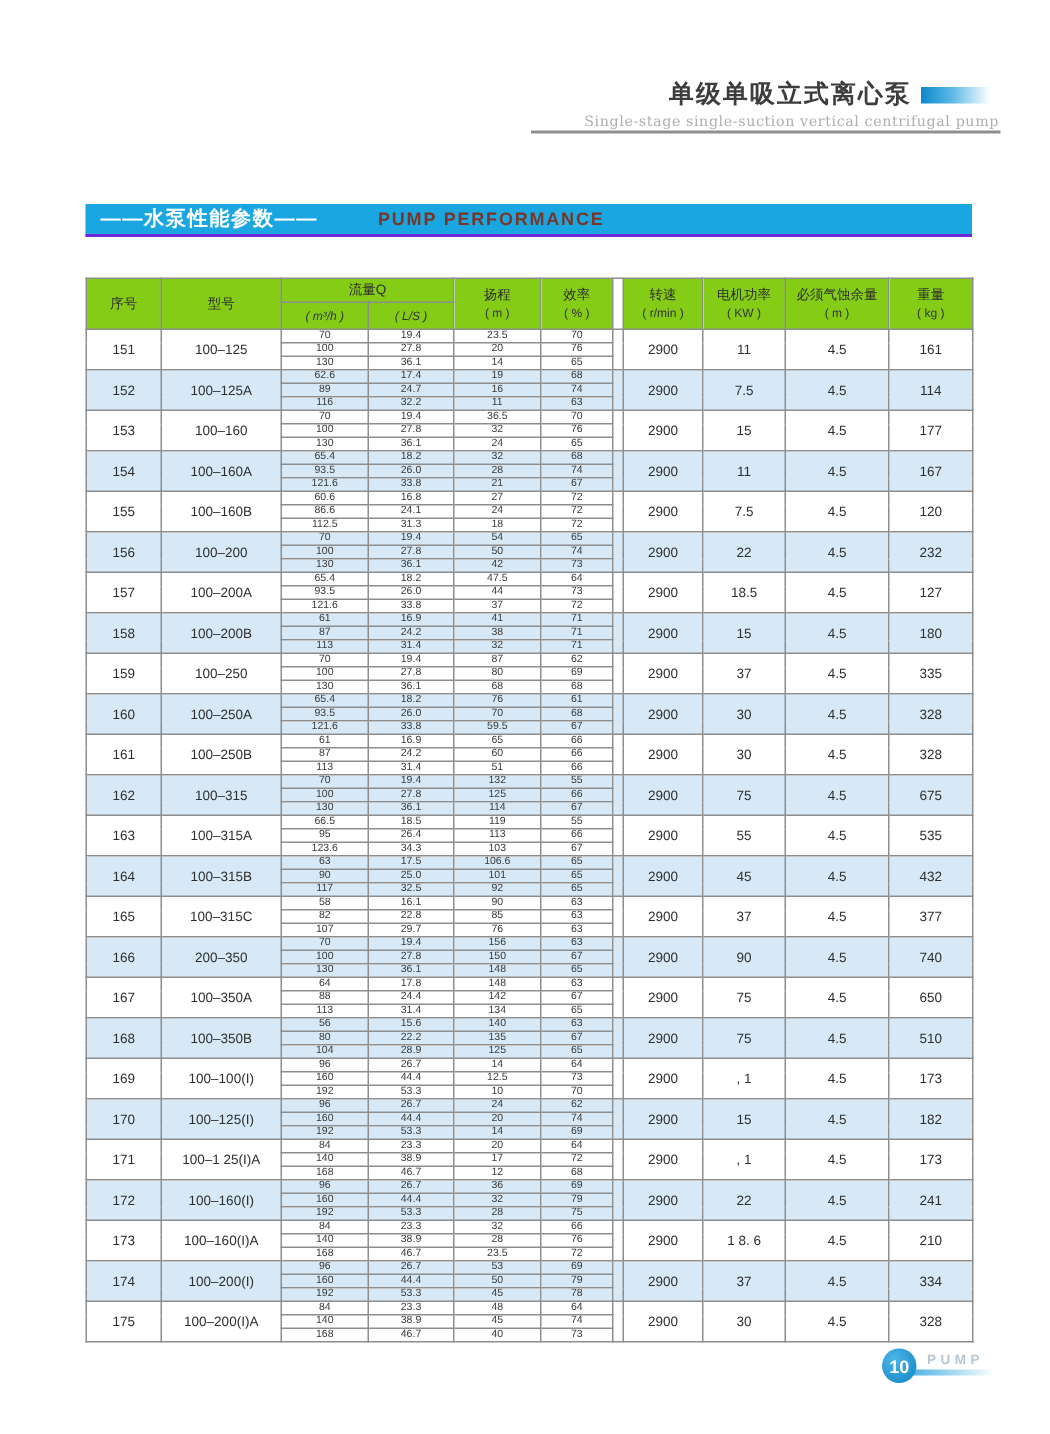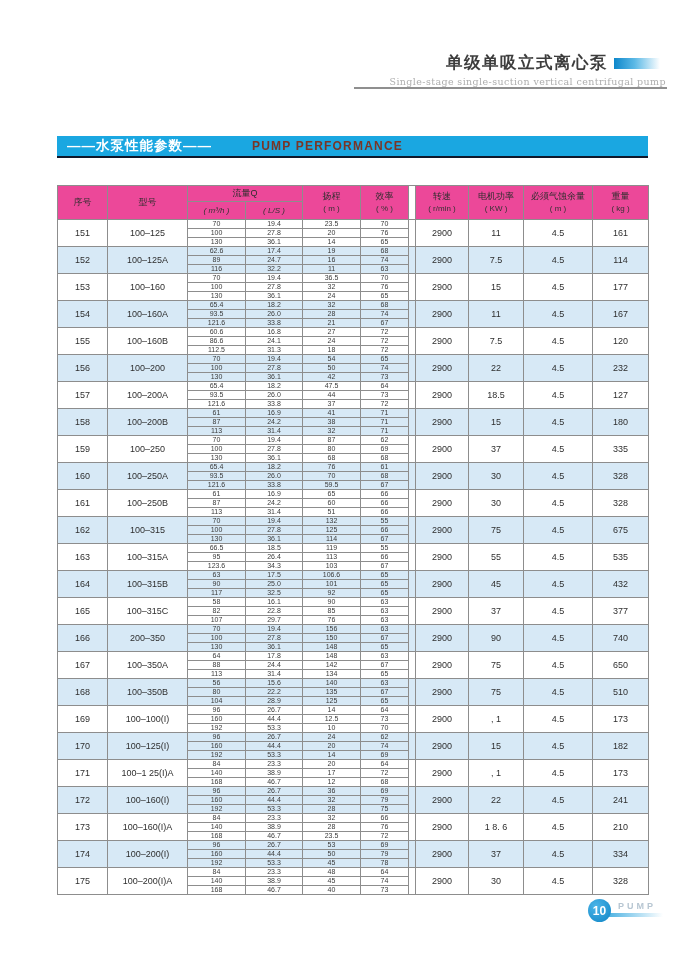--- a/index.html
+++ b/index.html
@@ -18,38 +18,38 @@
   .brand-sub {
     position:absolute; top:76px; right:34px;
     font-family:"DejaVu Serif","Liberation Serif",serif;
     font-size:9.5px; color:#aeaeae; letter-spacing:0.4px; white-space:nowrap;margin-left:40px;
   }
   .brand-rule { position:absolute; top:87px; left:354px; width:313px; height:2px; background:#8f8f8f; }
 
   
   .section-bar {
     position:absolute; left:57px; top:136px; width:591px; height:22px;
-    background:#1aa7e1; border-bottom:2px solid #0f172a;
+    background:#1aa7e1; border-bottom:2px solid #6d28d9;
     display:flex; align-items:center; box-sizing:border-box;
   }
   .section-cn { color:#ffffff; font-weight:bold; font-size:13.5px; letter-spacing:1px; margin-left:10px; white-space:nowrap; }
   .section-en { color:#7a3526; font-weight:bold; font-size:12px; letter-spacing:1.2px; margin-left:40px; white-space:nowrap; }
 
   
   table.pump {
     position:absolute; left:57px; top:185px; width:591px;
     border-collapse:collapse; table-layout:fixed;
   }
   table.pump, table.pump th, table.pump td { border:1px solid #8d8d8d; }
   table.pump { border:1.5px solid #4f4f4f; }
   table.pump th, table.pump td {
     padding:0; margin:0; text-align:center; vertical-align:middle;
     white-space:nowrap; overflow:hidden; color:#2e2e2e;
   }
-  thead th { background:#ec4899; font-weight:normal; }
+  thead th { background:#84cc16; font-weight:normal; }
   .hdr-label { font-size:9px; line-height:13px; }
   .hdr-unit  { font-size:8px;  line-height:12px; color:#333; }
   thead tr.hr1 th { height:15px; }
   thead tr.hr2 th { height:17px;font-style:italic; }
   thead th.spacer-col { background:#ffffff; }
 
   tbody td.sub  { font-size:7px;  height:8px; line-height:8px; color:#3a3a3a; }
   tbody td.mid  { font-size:9px;  color:#2e2e2e; }
   tbody tr.stripe td { background:#d7e9f6; }
 

